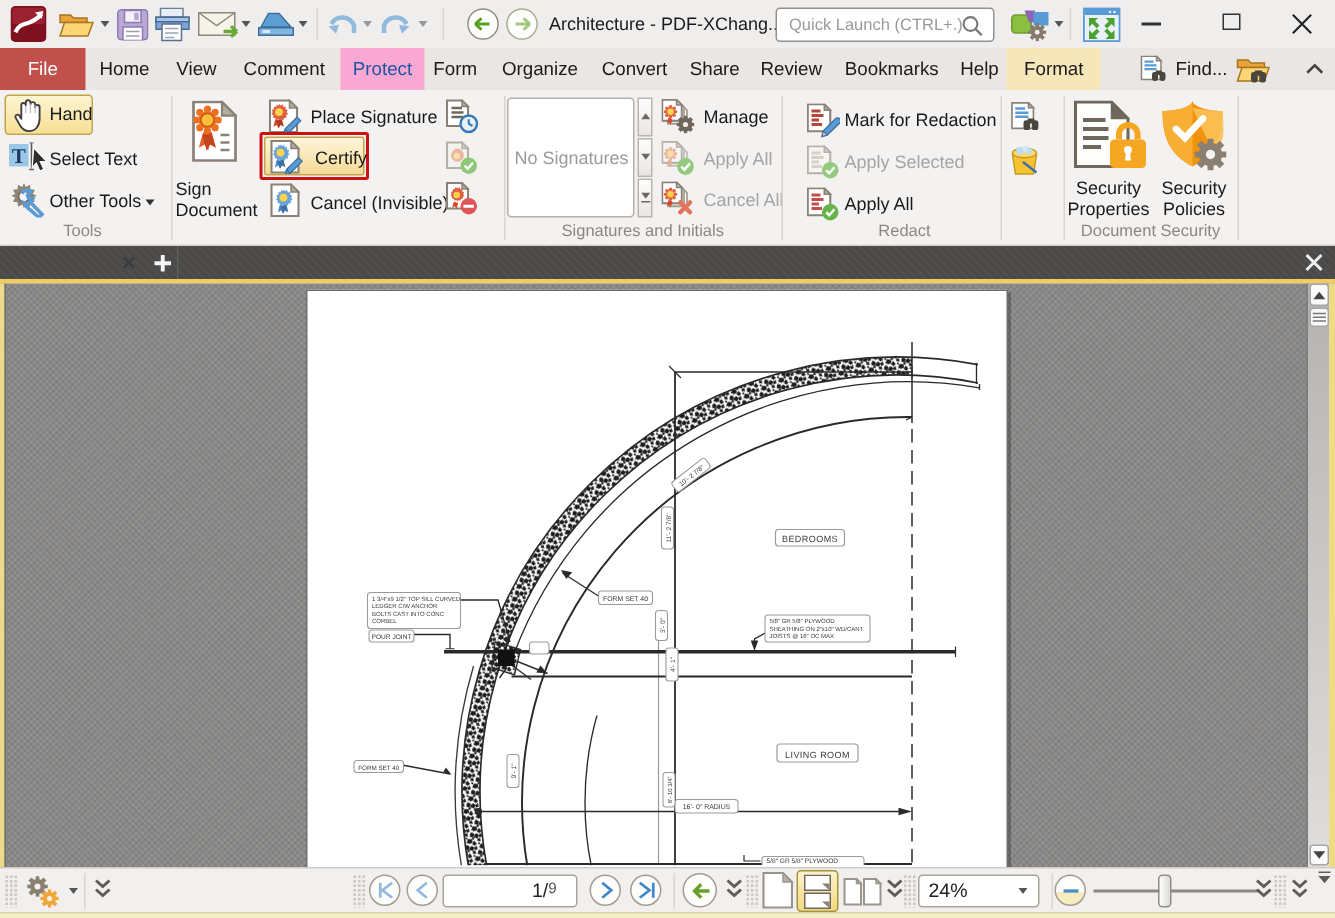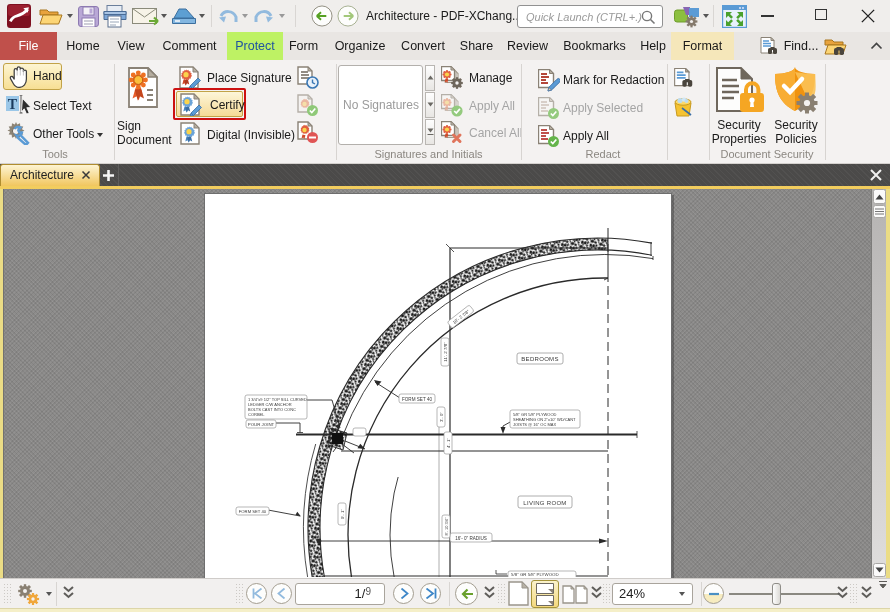--- a/index.html
+++ b/index.html
@@ -6,29 +6,29 @@
 html,body { width:890px; height:612px; overflow:hidden; }
 body { font-family:"Liberation Sans", sans-serif; position:relative; background:#f0eeec; }
 .abs { position:absolute; }
 
 
 #titlebar { position:absolute; left:0; top:0; width:890px; height:32px; background:#f0eeec; }
 .tsep { position:absolute; top:5px; width:1px; height:22px; background:#d9d6d3; }
 .dd { position:absolute; width:0; height:0; border-left:3.5px solid transparent; border-right:3.5px solid transparent; border-top:4px solid #555; }
 #apptitle { position:absolute; left:366px; top:9px; font-size:12px; color:#1a1a1a; }
 #qlaunch { position:absolute; left:517px; top:5px; width:146px; height:23px; background:#fff; border:1px solid #919191; border-radius:3px; }
-#qlaunch span { position:absolute; left:8px; top:5px; font-size:11px; color:#9a9a9a; white-space:nowrap;font-style:italic; }
+#qlaunch span { position:absolute; left:8px; top:5px; font-size:11px; color:#9a9a9a; white-space:nowrap; }
 #minbtn { position:absolute; left:761px; top:15px; width:13px; height:2px; background:#333; }
 #maxbtn { position:absolute; left:815px; top:9px; width:12px; height:11px; border:1.5px solid #333; }
 
 
 #tabrow { position:absolute; left:0; top:32px; width:890px; height:28px; background:#e9e6e3; }
 .rtab { position:absolute; top:0; height:28px; line-height:28px; font-size:12.5px; color:#1a1a1a; text-align:center; }
 #filetab { background:#c0504b; color:#fff; }
-#protecttab { background:#bef264; color:#1f54a0; }
+#protecttab { background:#f9a8d4; color:#1f54a0; }
 #formattab { background:#f5e7ba; }
 
 
 #ribbon { position:absolute; left:0; top:60px; width:890px; height:104px; background:#f4f2f1; border-bottom:1px solid #d4d1ce; }
 .gsep { position:absolute; top:4px; width:1px; height:96px; background:#d7d4d1; }
 .glabel { position:absolute; top:88px; width:100%; text-align:center; font-size:11px; color:#8b8781; }
 .btext { font-size:12px; color:#1a1a1a; }
 .gray { color:#a5a5a5; }
 
 
@@ -275,21 +275,21 @@
 </svg>
 <div class="btext abs" style="left:210px;top:38px">Certify</div>
 <svg class="abs" style="left:180px;top:62px" width="23" height="23" viewBox="0 0 23 23">
  <path d="M1 1 h13 l5 5 v16 h-18 z" fill="#fff" stroke="#8a8276" stroke-width="1.4"></path>
  <path d="M14 1 l5 5 h-5 z" fill="#b5ad9f" stroke="#8a8276"></path>
  <path d="M9 4.2 l1 1.2 1.4 -0.7 0.5 1.5 1.6 0 -0.1 1.6 1.4 0.6 -0.7 1.4 1 1.2 -1.3 0.9 0.2 1.6 -1.6 0.1 -0.5 1.5 -1.4 -0.6 -1 1.2 -1 -1.2 -1.4 0.6 -0.5 -1.5 -1.6 -0.1 0.2 -1.6 -1.3 -0.9 1 -1.2 -0.7 -1.4 1.4 -0.6 -0.1 -1.6 1.6 0 0.5 -1.5 1.4 0.7 z" fill="#6aa3d8"></path>
  <circle cx="9" cy="9.7" r="2.6" fill="#fbd44c"></circle>
  <path d="M6.5 14.5 l-1.2 5 2.2 -1.2 1.2 2.2 1.5 -5 z" fill="#4a86c0"></path>
  <path d="M11 14.5 l1.2 5 -2.2 -1.2 -1.2 2.2 -1.5 -5 z" fill="#3a6ea5"></path>
 </svg>
-<div class="btext abs" style="left:207px;top:68px">Digital (Invisible)</div>
+<div class="btext abs" style="left:207px;top:68px">Cancel (Invisible)</div>
 <svg class="abs" style="left:297px;top:6px" width="22" height="23" viewBox="0 0 22 23">
  <path d="M1 1 h10 l4 4 v13 h-14 z" fill="#fff" stroke="#8a8276" stroke-width="1.4"></path>
  <path d="M11 1 l4 4 h-4 z" fill="#b5ad9f" stroke="#8a8276"></path>
  <path d="M4 6 h7 M4 9 h8 M4 12 h8" stroke="#6f675c" stroke-width="1.6"></path>
  <circle cx="15.5" cy="16.5" r="5.5" fill="#e8f1fa" stroke="#3a78b5" stroke-width="1.6"></circle>
  <path d="M15.5 13.5 v3 l2.5 1.5" stroke="#3a78b5" stroke-width="1.4" fill="none"></path>
 </svg>
 <svg class="abs" style="left:297px;top:34px" width="22" height="23" viewBox="0 0 22 23">
  <path d="M1 1 h10 l4 4 v13 h-14 z" fill="#f4f2f0" stroke="#b5b0a8" stroke-width="1.4"></path>
  <path d="M11 1 l4 4 h-4 z" fill="#d5d0c8" stroke="#b5b0a8"></path>
@@ -476,21 +476,20 @@
   <rect x="36.9" y="28.7" width="4.4" height="4.4" transform="rotate(45 39.1 30.9)"></rect>
   <rect x="24.7" y="40.9" width="4.4" height="4.4" transform="rotate(45 26.9 43.1)"></rect>
  </g>
  <circle cx="33" cy="37" r="3.1" fill="#f4f2f1"></circle>
 </svg>
 <div class="btext abs" style="left:766px;top:58px;width:60px;text-align:center">Security<br>Policies</div>
 <div class="glabel" style="left:709px;width:116px">Document Security</div>
 <div class="gsep" style="left:825px"></div>
 </div>
 <div id="doctabs">
-    <div id="archtab">Architecture</div>
 <svg class="abs" style="left:81px;top:6px" width="10" height="10" viewBox="0 0 10 10">
       <path d="M1.5 1.5 L8.5 8.5 M8.5 1.5 L1.5 8.5" stroke="#3a3a3a" stroke-width="1.5"></path>
     </svg>
 <svg class="abs" style="left:102px;top:5px" width="13" height="13" viewBox="0 0 13 13">
       <path d="M6.5 1 v11 M1 6.5 h11" stroke="#f5f5f5" stroke-width="2.6"></path>
     </svg>
 <div class="abs" style="left:118px;top:0;width:1px;height:22px;background:#5f5e5d"></div>
 <svg class="abs" style="left:869px;top:4px" width="14" height="14" viewBox="0 0 14 14">
       <path d="M2 2 L12 12 M12 2 L2 12" stroke="#f0f0f0" stroke-width="2"></path>
     </svg>

